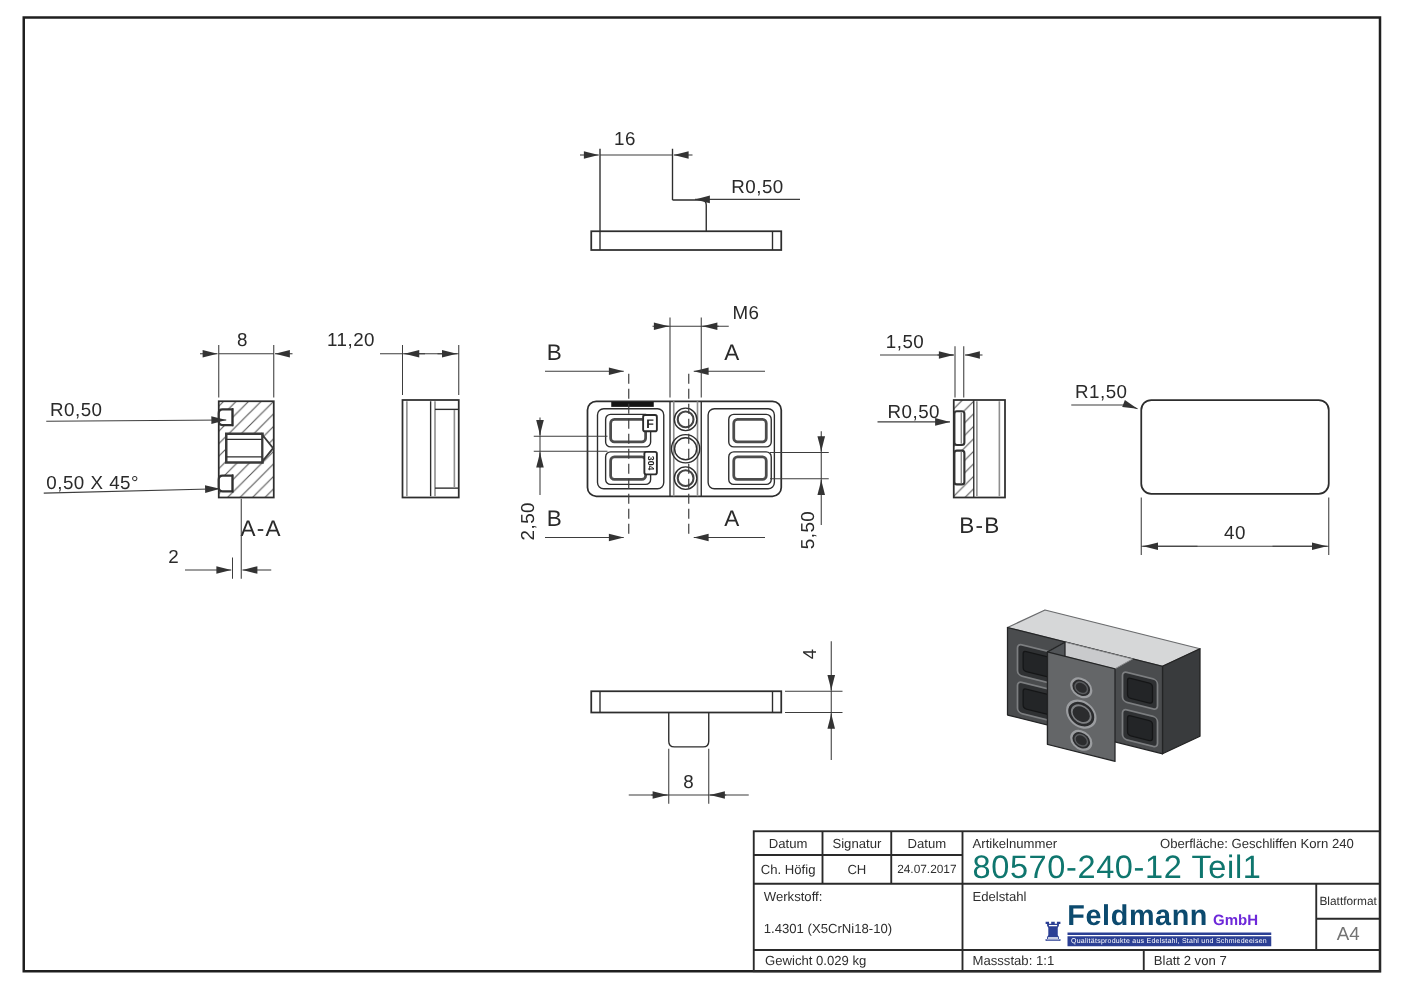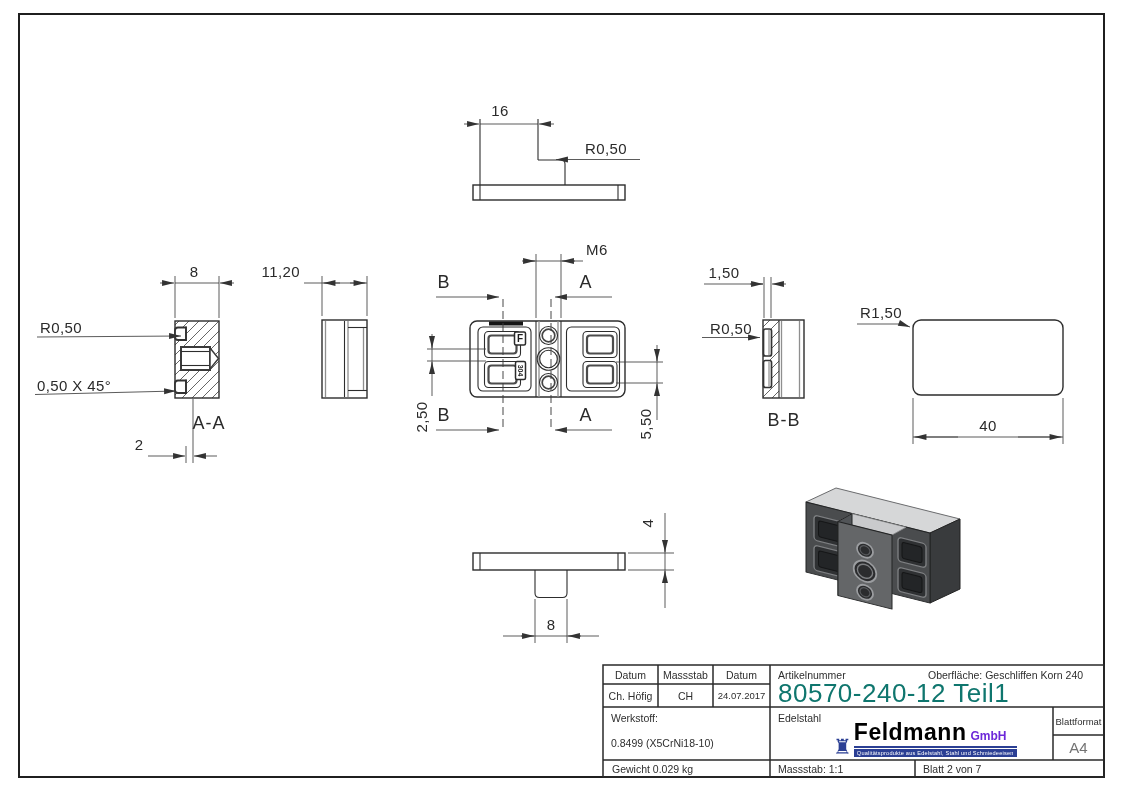--- a/index.html
+++ b/index.html
@@ -18,21 +18,21 @@
   text.cap { font-size:18px; fill:#2a2a2a; letter-spacing:1px; }
   text.st  { fill:#1d1d1d; font-weight:bold; }
 
   
   .cell { position:absolute; display:flex; align-items:center; color:#2e2e2e;
           font-size:10.5px; white-space:nowrap; }
   .cc { justify-content:center; }
   .artnum { font-size:26px; letter-spacing:0.5px; color:#0f766e; }
   .a4 { font-size:15px; color:#737373; }
   .logo-line { border-bottom:2.2px solid #2b3f94; display:flex; align-items:baseline; }
-  .logo-main { color:#000000; font-weight:bold; font-size:23px; letter-spacing:0.5px; }
+  .logo-main { color:#0c4a6e; font-weight:bold; font-size:23px; letter-spacing:0.5px; }
   .logo-suffix { color:#6d28d9; font-weight:bold; font-size:12px; margin-left:4px; }
   .logo-tag { background:#2b3f94; color:#ffffff; font-size:5.6px; padding:1px 3px;
               letter-spacing:0.2px; margin-top:1px; }
   .rook { color:#2b3f94; font-size:21px; line-height:1; margin-right:2px; }
 </style>
 </head>
 <body>
 
 <div id="sheet">
 <svg width="1123" height="794" viewBox="0 0 1123 794">
@@ -276,32 +276,32 @@
     <line x1="603" y1="707" x2="1104" y2="707"></line>
     <line x1="1053" y1="707" x2="1053" y2="760"></line>
     <line x1="1053" y1="735" x2="1104" y2="735"></line>
     <line x1="603" y1="760" x2="1104" y2="760"></line>
     <line x1="915" y1="760" x2="915" y2="777"></line>
   </g>
 </svg>
 
   
   <div class="cell cc" style="left:603px;top:665px;width:55px;height:19px;">Datum</div>
-  <div class="cell cc" style="left:658px;top:665px;width:55px;height:19px;">Massstab</div>
+  <div class="cell cc" style="left:658px;top:665px;width:55px;height:19px;">Signatur</div>
   <div class="cell cc" style="left:713px;top:665px;width:57px;height:19px;">Datum</div>
   <div class="cell cc" style="left:603px;top:684px;width:55px;height:23px;">Ch. Höfig</div>
   <div class="cell cc" style="left:658px;top:684px;width:55px;height:23px;">CH</div>
   <div class="cell cc" style="left:713px;top:684px;width:57px;height:23px;font-size:9.5px;">24.07.2017</div>
 
   <div class="cell" style="left:778px;top:667px;height:15px;">Artikelnummer</div>
   <div class="cell" style="left:928px;top:667px;height:15px;">Oberfläche:  Geschliffen Korn 240</div>
   <div class="cell artnum" style="left:778px;top:678px;height:30px;">80570-240-12 Teil1</div>
 
   <div class="cell" style="left:611px;top:710px;height:15px;">Werkstoff:</div>
-  <div class="cell" style="left:611px;top:735px;height:15px;">0.8499 (X5CrNi18-10)</div>
+  <div class="cell" style="left:611px;top:735px;height:15px;">1.4301 (X5CrNi18-10)</div>
 
   <div class="cell" style="left:778px;top:710px;height:15px;">Edelstahl</div>
 
   <div style="position:absolute;left:833px;top:719px;display:flex;align-items:flex-end;">
     <span class="rook">♜</span>
     <span>
       <span class="logo-line">
         <span class="logo-main">Feldmann</span>
         <span class="logo-suffix">GmbH</span>
       </span>

